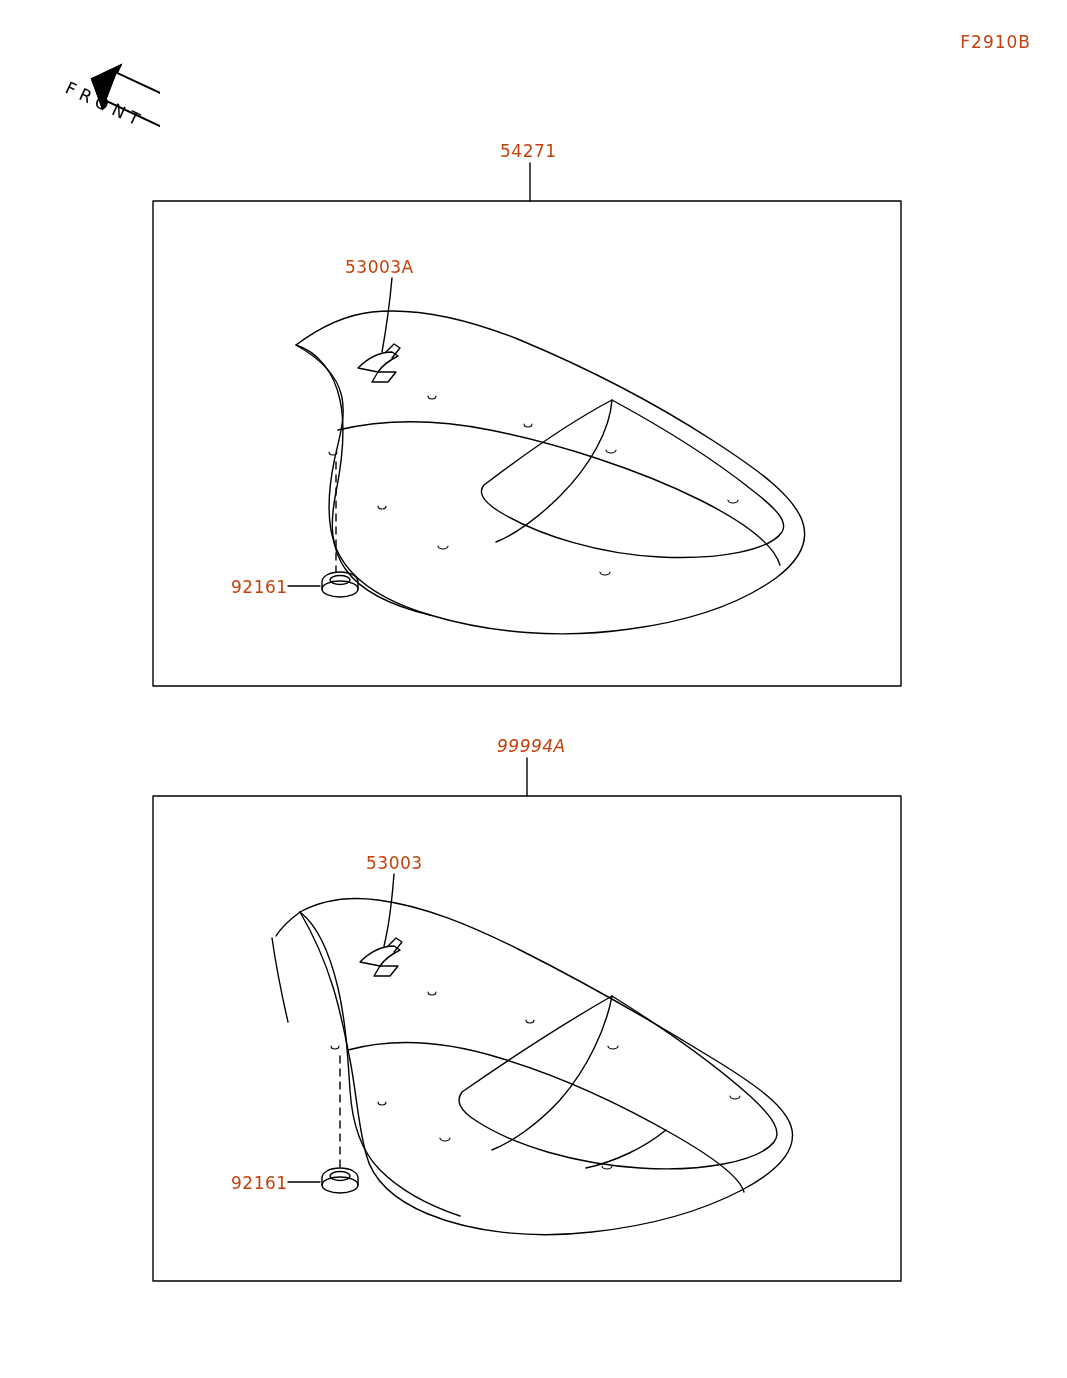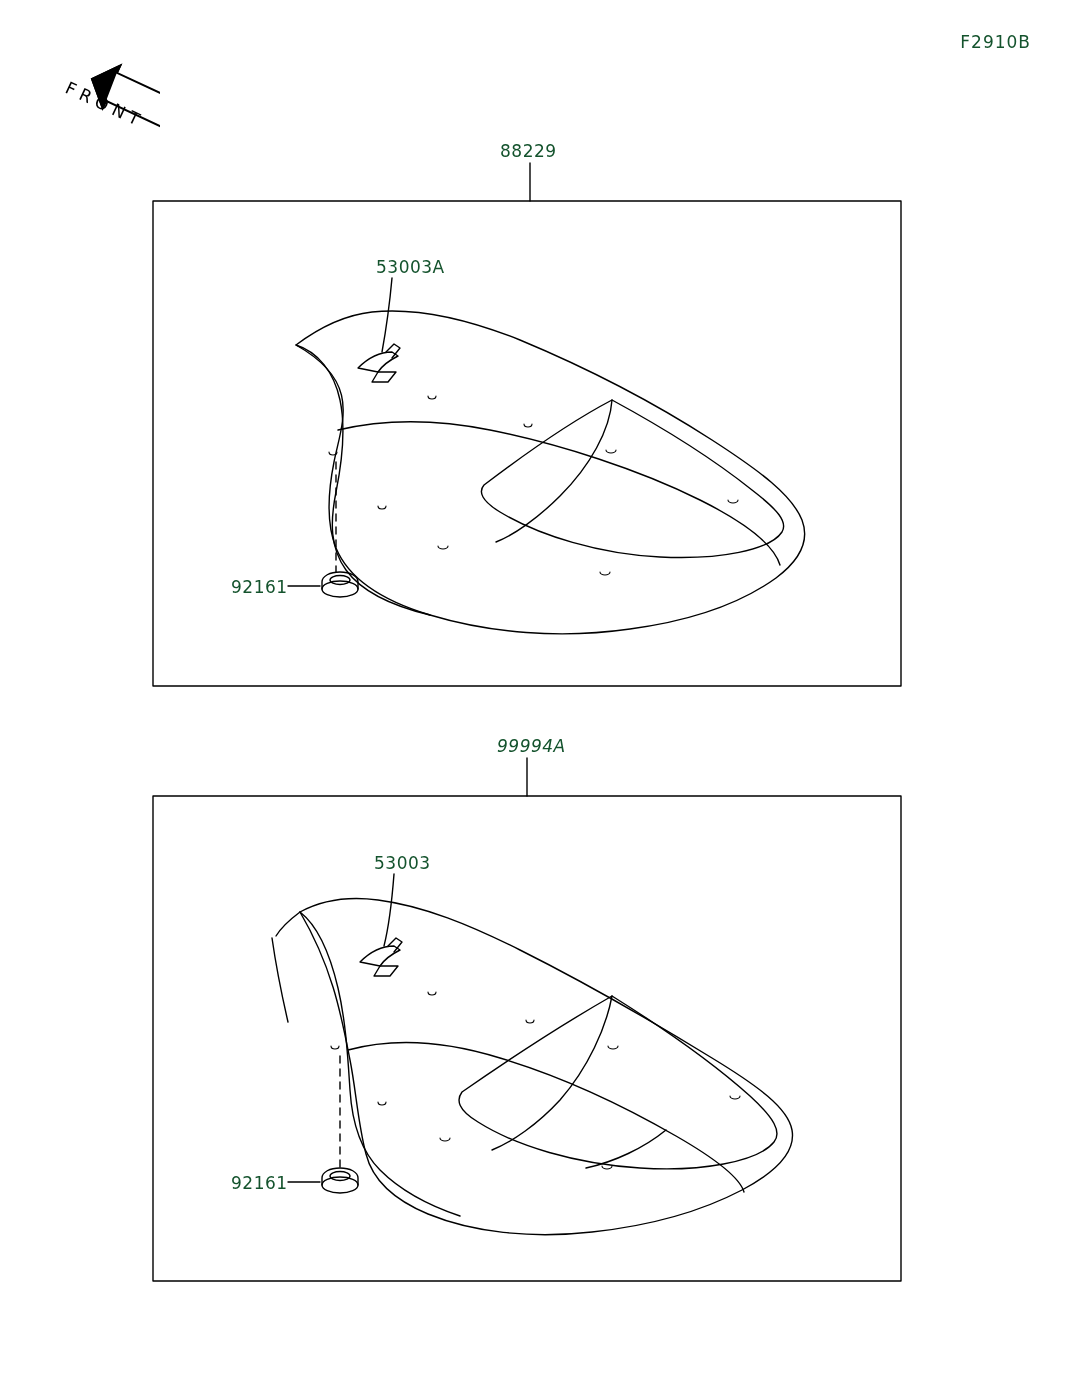--- a/index.html
+++ b/index.html
@@ -16,38 +16,38 @@
     overflow: hidden;
   }
   .sheet {
     position: absolute;
     inset: 0;
   }
   .label {
     position: absolute;
     font-size: 17px;
     letter-spacing: 0.5px;
-    color: #14532d;
+    color: #c2410c;
     white-space: nowrap;
   }
   #diagram-code {
     right: 36px;
     top: 32px;
     font-size: 17px;
     letter-spacing: 1px;
   }
   .panel-title {
     font-size: 17px;
     letter-spacing: 0.5px;
   }
   #panel-1-title { left: 500px; top: 141px; }
   #panel-2-title { left: 497px; top: 736px; font-style: italic; }
-  #callout-53003a { left: 376px; top: 257px; }
+  #callout-53003a { left: 345px; top: 257px; }
   #callout-92161-1 { left: 231px; top: 577px; }
-  #callout-53003  { left: 374px; top: 853px; }
+  #callout-53003  { left: 366px; top: 853px; }
   #callout-92161-2 { left: 231px; top: 1173px; }
   .front-text {
     position: absolute;
     left: 56px;
     top: 66px;
     width: 96px;
     height: 94px;
     pointer-events: none;
   }
   svg { display: block; }
@@ -66,21 +66,21 @@
         <path d="M60 14 L60 6 L40 30 L62 52 L62 44" fill="#000000" stroke="#000000" stroke-width="2"></path>
       </g>
     </svg>
   </div>
   <div class="front-text">
     <svg width="96" height="94" viewBox="0 0 96 94">
       <text x="8" y="26" font-family="DejaVu Sans, sans-serif" font-size="17" fill="#000" transform="rotate(25 8 26)">F R O N T</text>
     </svg>
   </div>
 
-  <div class="label panel-title" id="panel-1-title">88229</div>
+  <div class="label panel-title" id="panel-1-title">54271</div>
 
   <div class="label" id="callout-53003a">53003A</div>
   <div class="label" id="callout-92161-1">92161</div>
 
   <div class="label panel-title" id="panel-2-title">99994A</div>
 
   <div class="label" id="callout-53003">53003</div>
   <div class="label" id="callout-92161-2">92161</div>
 
   <svg width="1067" height="1378" viewBox="0 0 1067 1378" style="position:absolute;left:0;top:0;">

